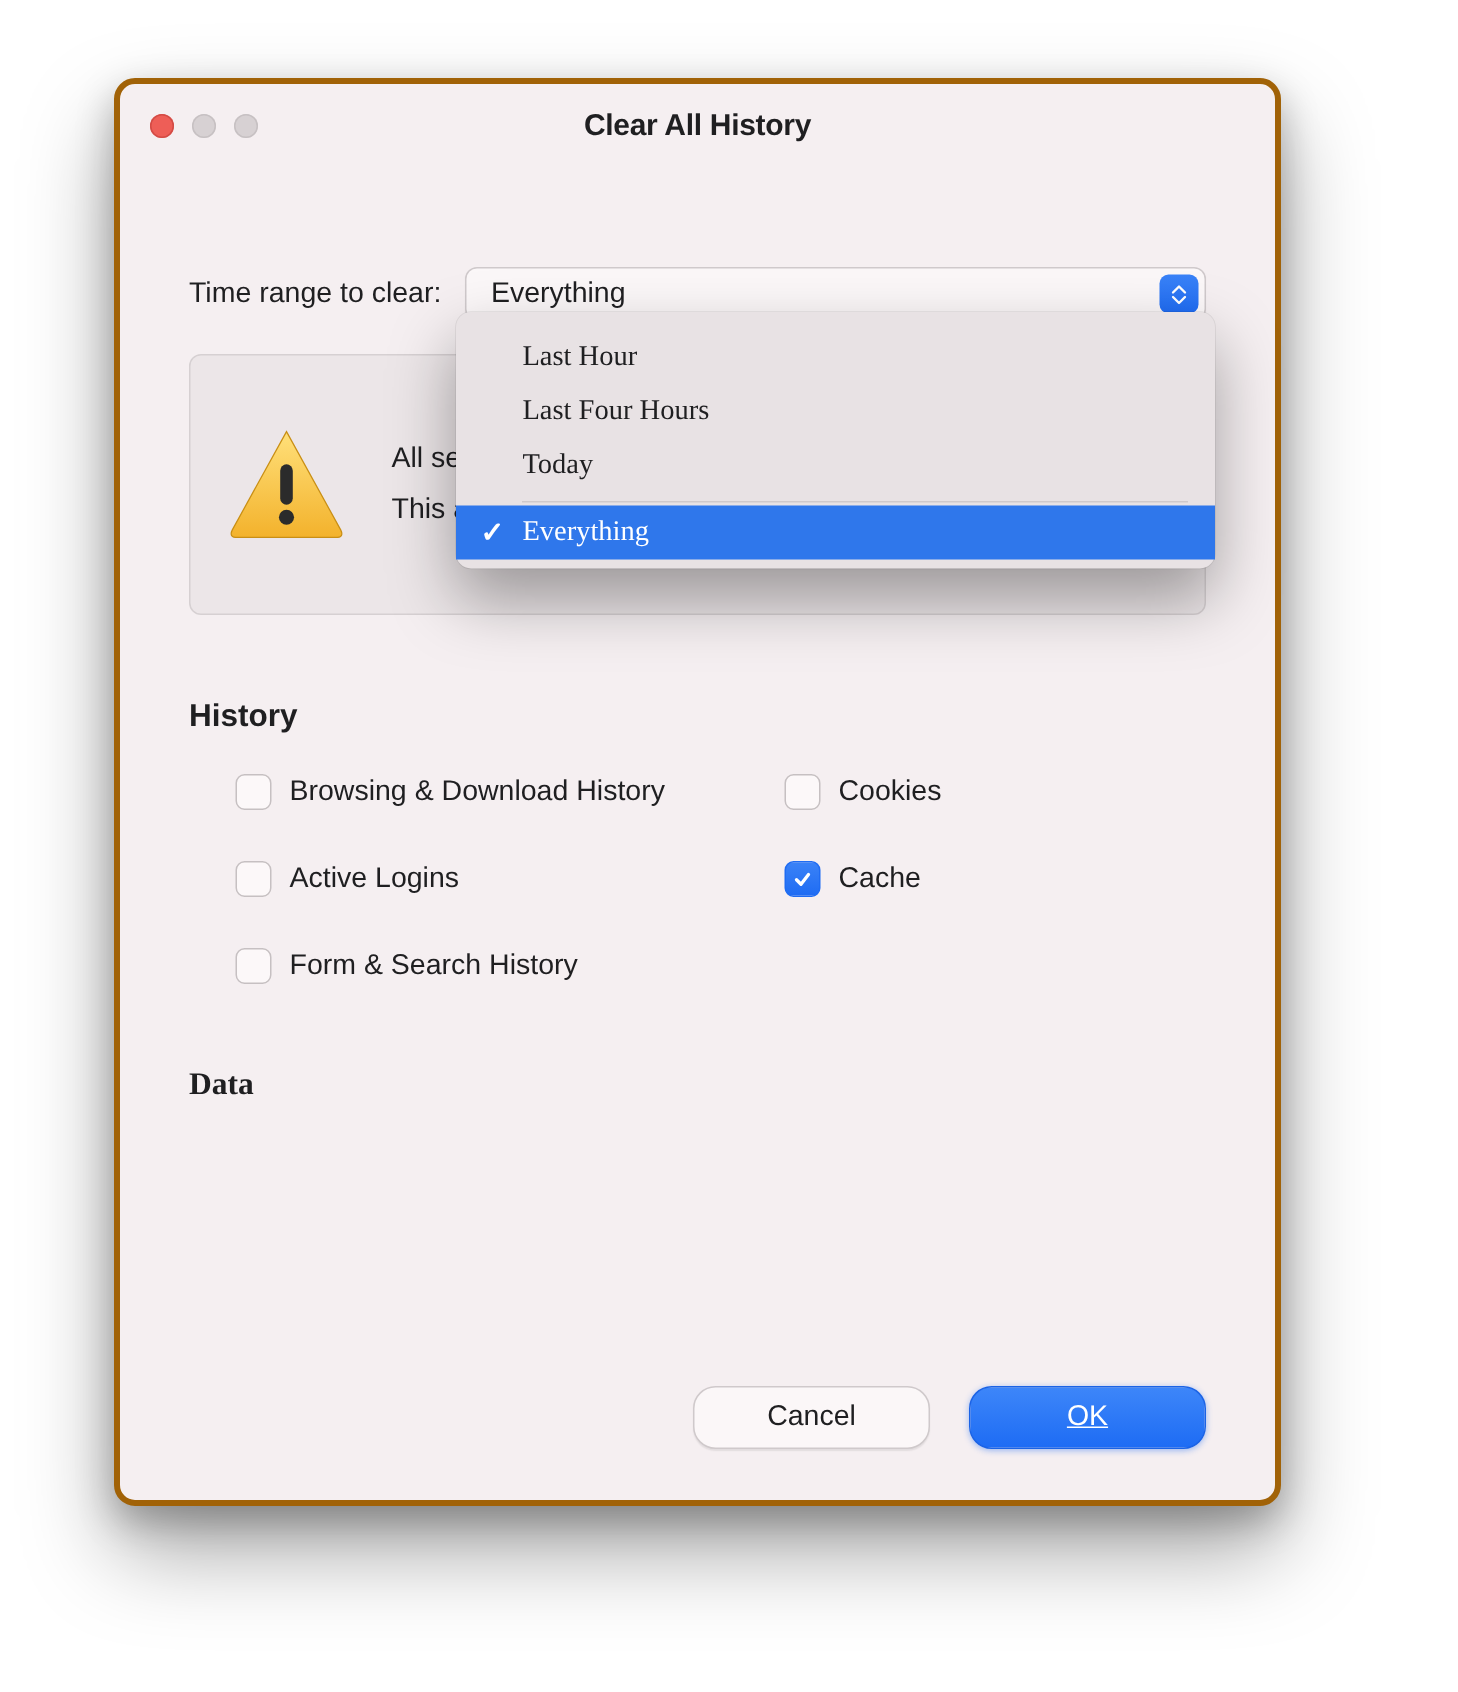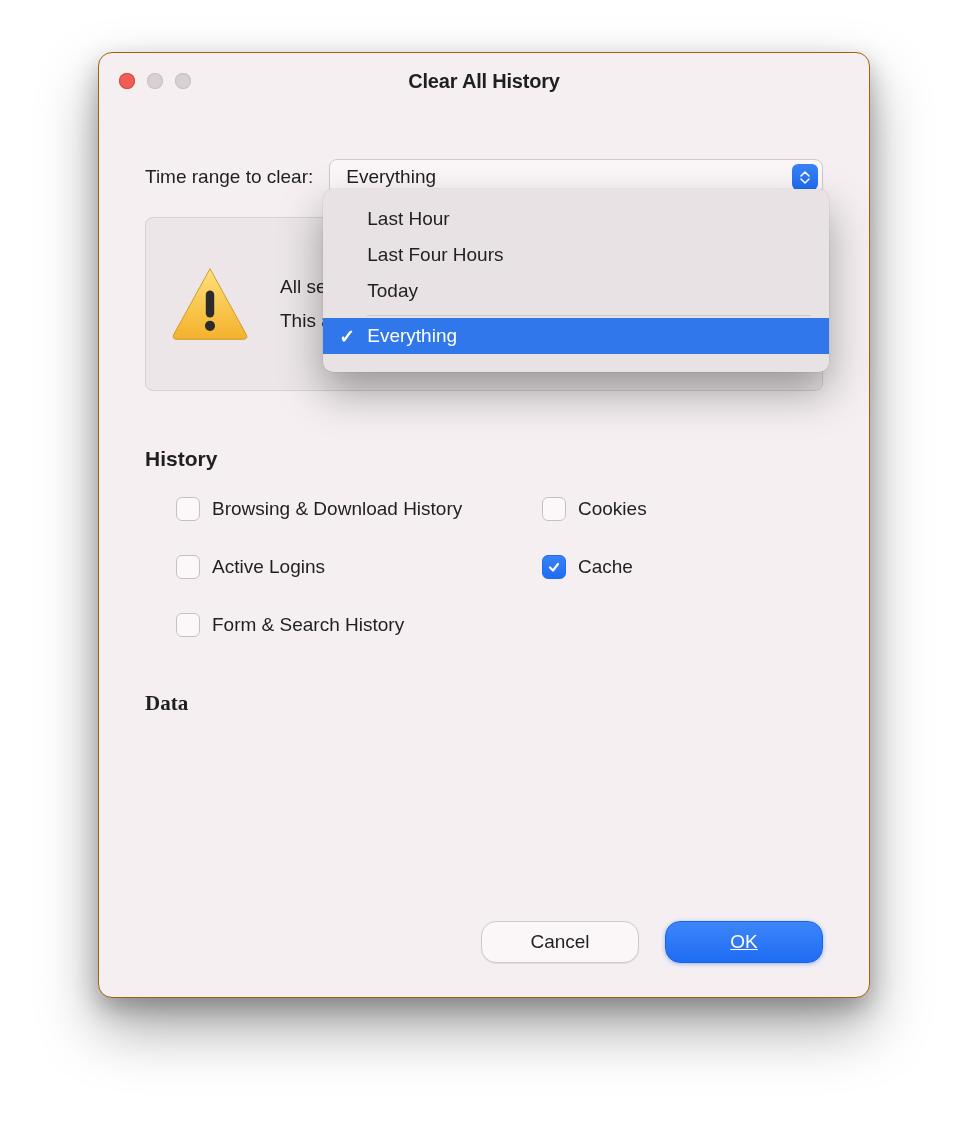--- a/index.html
+++ b/index.html
@@ -23,27 +23,27 @@
     width: 972px;
     height: 1128px;
     background: #fff;
     font-family: -apple-system, "Helvetica Neue", "Segoe UI", Arial, sans-serif;
     color: var(--text);
     -webkit-font-smoothing: antialiased;
   }
 
   .window {
     position: absolute;
-    left: 98px;
+    left: 76px;
     top: 52px;
     width: 770px;
     height: 944px;
     background: var(--bg);
     border-radius: var(--win-radius);
-    border: 1px solid #a16207;
+    border: 4px solid #a16207;
     box-shadow:
       0 30px 60px rgba(0,0,0,0.35),
       0 10px 25px rgba(0,0,0,0.25);
   }
 
   .titlebar {
     height: 56px;
     position: relative;
     display: flex;
     align-items: center;
@@ -70,21 +70,21 @@
 
   .content {
     padding: 12px 46px 0 46px;
     position: relative;
   }
 
   .row {
     display: flex;
     align-items: center;
     gap: 16px;
-    margin-top: 38px;
+    margin-top: 54px;
     text-align: center;
   }
   .row-label {
     font-size: 19px;
     color: var(--text);
     white-space: nowrap;
   }
 
   .select-wrap {
     position: relative;
@@ -118,22 +118,23 @@
   .select-btn svg { display:block; }
 
   .dropdown {
     position: absolute;
     left: -6px;
     right: -6px;
     top: 30px;
     background: var(--dropdown-bg);
     border-radius: 10px;
     box-shadow: 0 20px 44px rgba(0,0,0,0.35), 0 0 0 0.5px rgba(0,0,0,0.08);
-    padding: 8px 0 14px 0;
+    padding: 8px 0 2px 0;
     z-index: 20;
+    font-family: Liberation Serif, serif;
   }
   .dropdown .opts {
     padding: 4px 0;
   }
   .dropdown .opt {
     height: 36px;
     display: flex;
     align-items: center;
     padding: 0 18px 0 44px;
     font-size: 19px;

